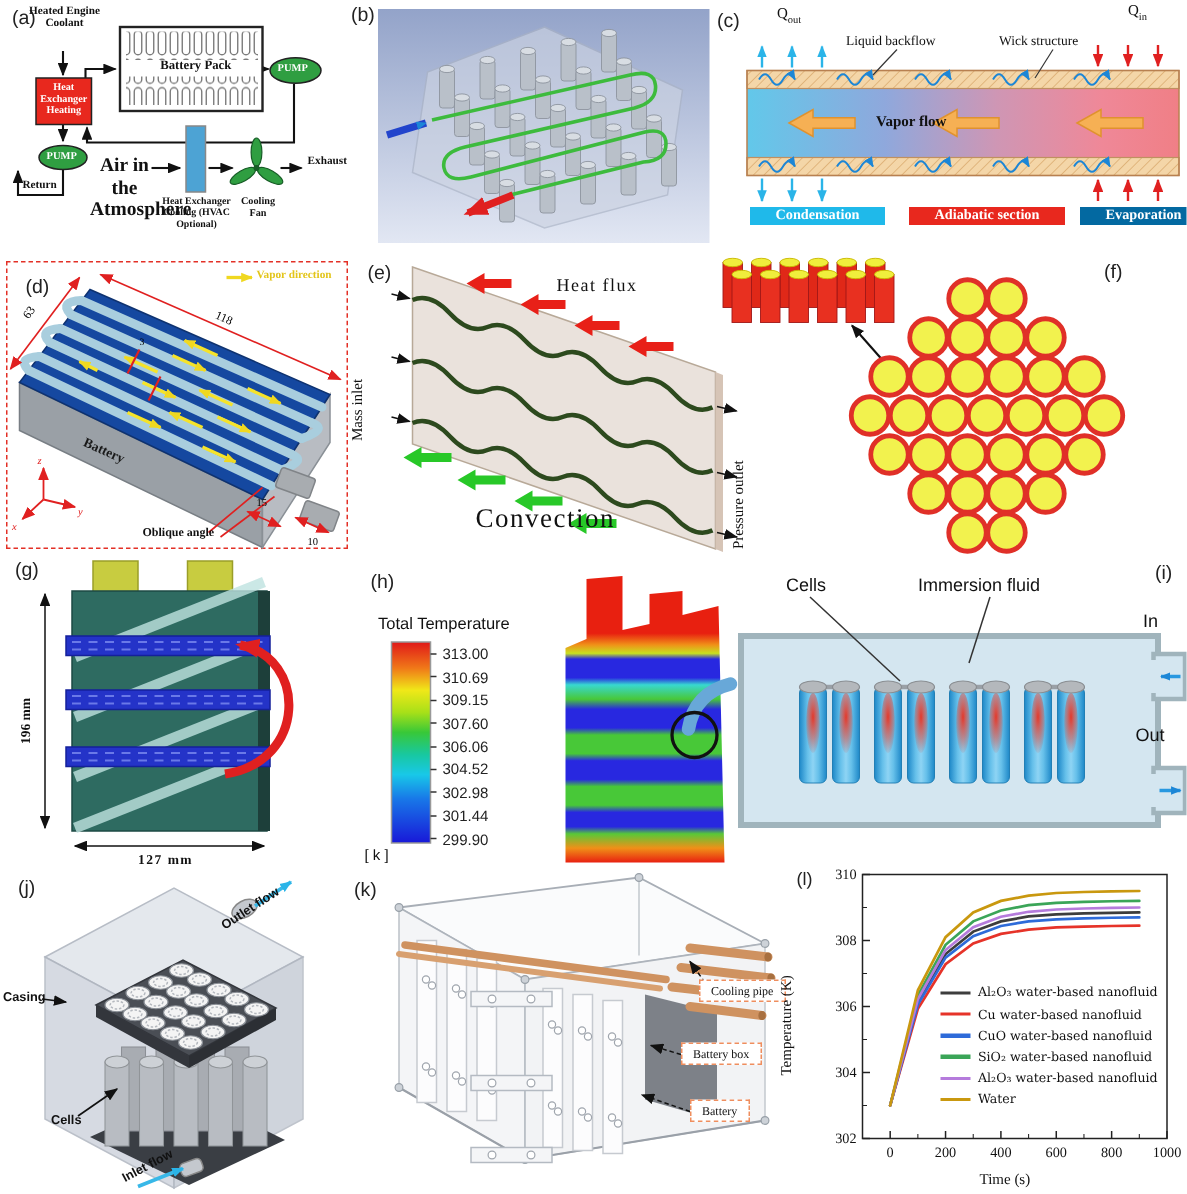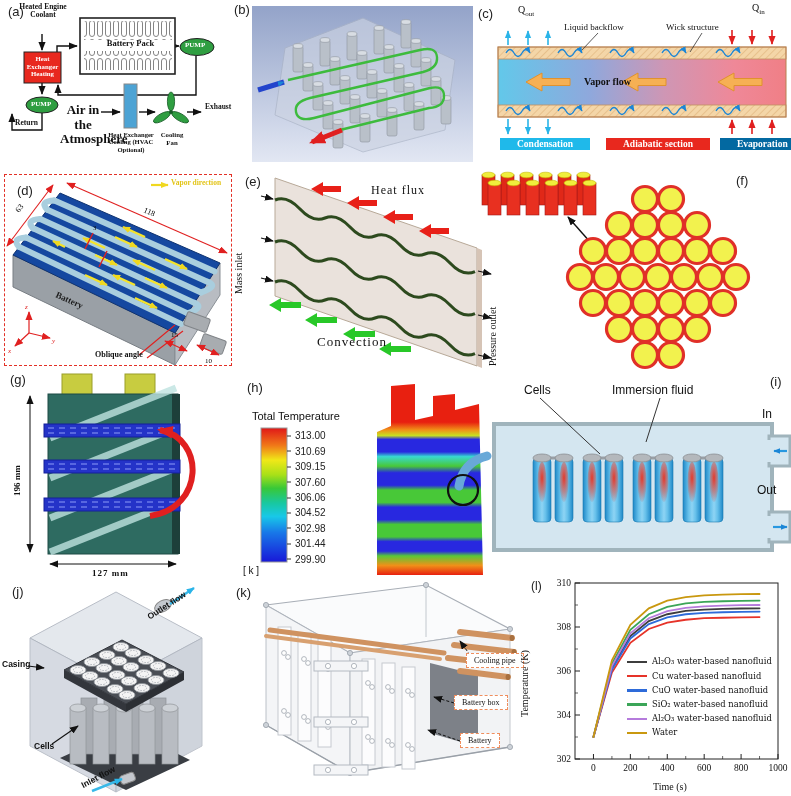--- a/index.html
+++ b/index.html
@@ -362,21 +362,21 @@
     </g>
     <g>
       <use href="#arrG" x="44" y="128"></use>
         <use href="#arrG" x="80" y="143"></use>
         <use href="#arrG" x="118" y="157"></use>
         <use href="#arrG" x="154" y="172"></use>
     </g>
   </svg>
   <div class="plab" style="left:20px;top:4px">(e)</div>
   <div class="lbl" style="left:146px;top:14px;font-size:12px;letter-spacing:1px">Heat flux</div>
-  <div class="lbl" style="left:92px;top:165px;font-size:13px;letter-spacing:1px">Convection</div>
+  <div class="lbl" style="left:92px;top:165px;font-size:18px;letter-spacing:1px">Convection</div>
   <div class="lbl" style="left:8px;top:124px;font-size:10px;transform:rotate(-90deg);transform-origin:0 0">Mass inlet</div>
   <div class="lbl" style="left:262px;top:196px;font-size:10px;transform:rotate(-90deg);transform-origin:0 0">Pressure outlet</div>
 </div>
 
 <div class="panel" id="p-f" style="left:480px;top:165px;width:311px;height:205px">
   <svg width="311" height="205">
     <g>
       <g>
         <rect x="2" y="10" width="13" height="30" fill="#e02818" stroke="#a01818" stroke-width="0.6"></rect>
           <rect x="21" y="10" width="13" height="30" fill="#e02818" stroke="#a01818" stroke-width="0.6"></rect>

